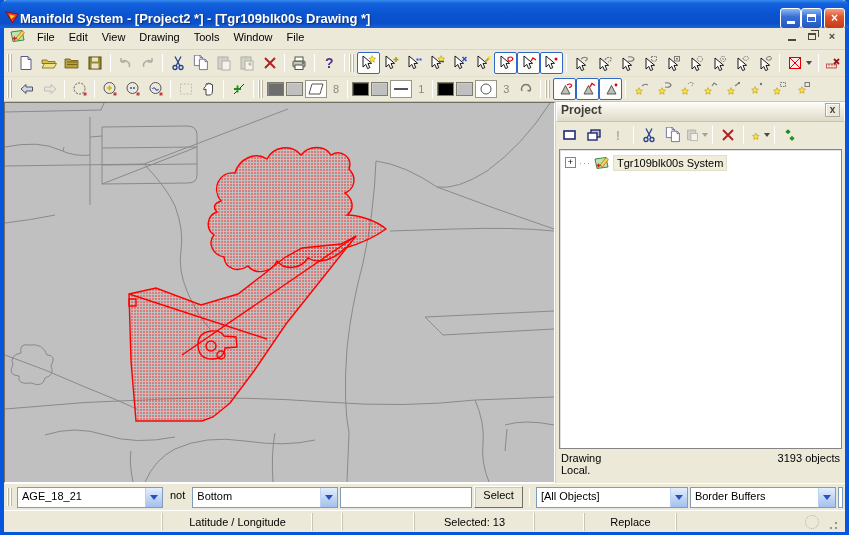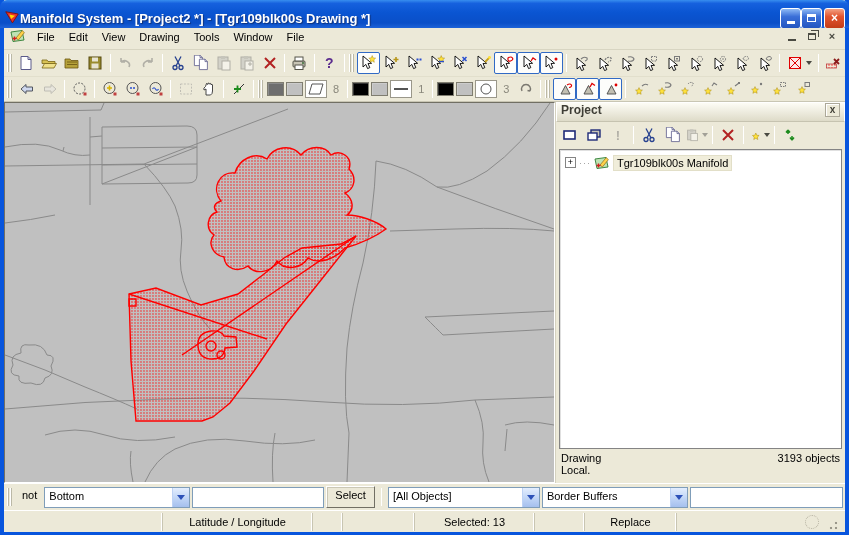--- a/index.html
+++ b/index.html
@@ -650,35 +650,41 @@
       </div>
       <div class="tree">
         <div class="tree-row">
           <div class="expander">+</div>
           <span class="tree-dots">···</span>
           <svg class="ic" viewBox="0 0 16 16">
             <polygon points="1,4 12,2.5 14,12 3,13.5" fill="#bfe3b4" stroke="#2e7d32" stroke-width="0.9"></polygon>
             <polygon points="6,10 12.2,2.6 14.4,4.6 8.4,12" fill="#ffd24a" stroke="#8a6d1a" stroke-width="0.7"></polygon>
             <path d="M2.5,10.5 h4 M4.5,8.5 v4" stroke="#d42020" stroke-width="1.4"></path>
           </svg>
-          <span class="tree-label">Tgr109blk00s Manifold</span>
+          <span class="tree-label">Tgr109blk00s System</span>
         </div>
       </div>
       <div class="panel-info">
         <div class="row1">
           <span>Drawing</span>
           <span>3193 objects</span>
         </div>
         <div><span>Local.</span></div>
       </div>
     </div>
   </div>
 
   <div class="querybar">
     <div class="grip"></div>
+    <div class="combo" style="width:146px">
+      <span class="cval">AGE_18_21</span>
+      <span class="cbtn">
+          <i></i>
+        </span>
+    </div>
     <div class="flatbtn">
         <span>not</span>
       </div>
     <div class="combo" style="width:146px">
       <span class="cval">Bottom</span>
       <span class="cbtn">
           <i></i>
         </span>
     </div>
     <div class="txtfield" style="width:132px"><span></span></div>

